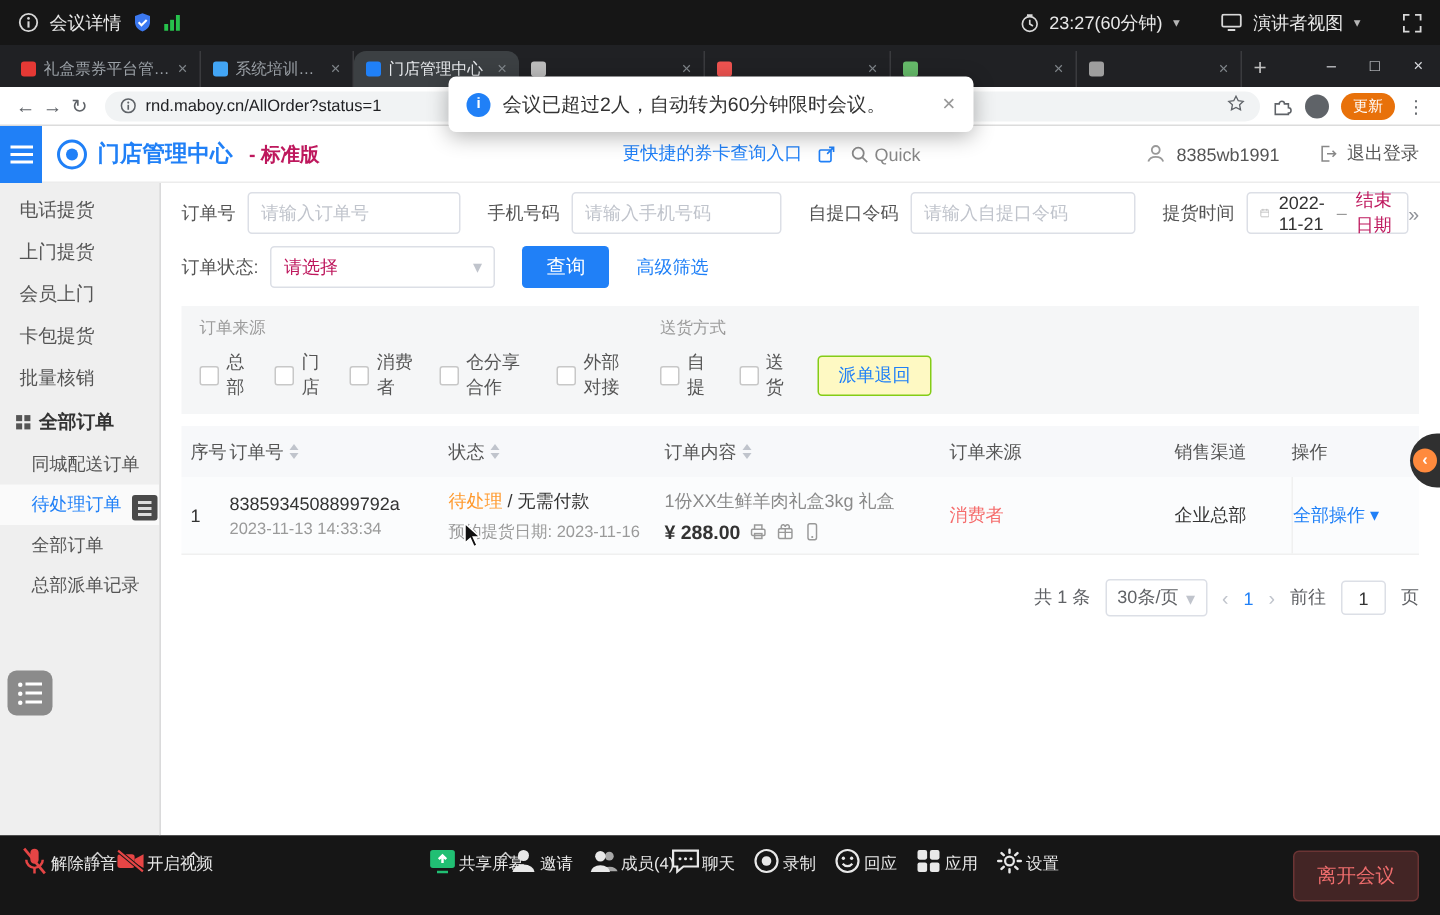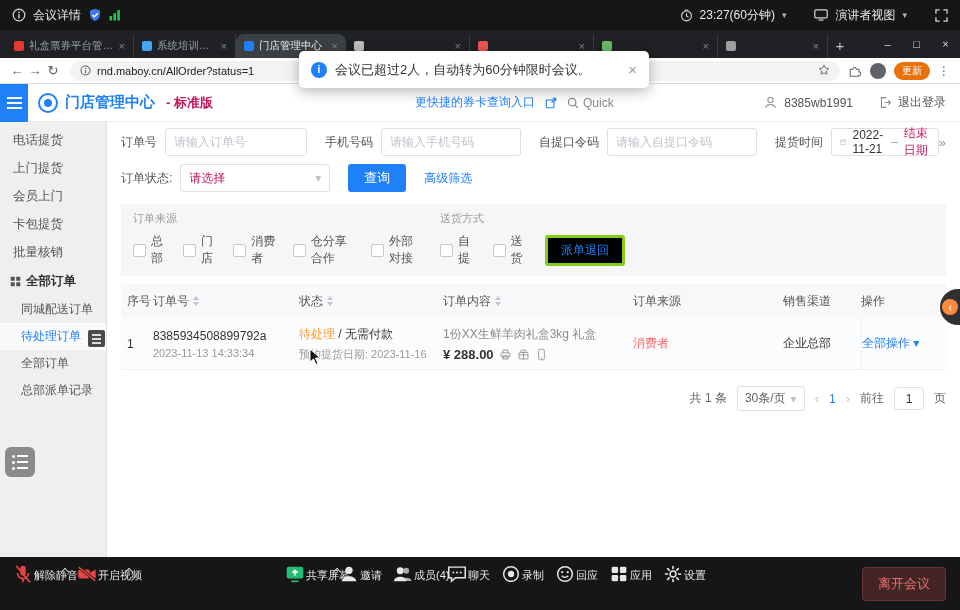--- a/index.html
+++ b/index.html
@@ -93,21 +93,21 @@
   .link-blue{color:#2080f7;font-size:12px;}
 
   .panel{background:#f5f6f7;padding:7px 12px 9px 12px;position:relative;}
   .panel-labels{display:flex;font-size:11px;color:#9b9b9b;margin-bottom:7px;}
   .pl-src{width:307px;}
   .panel-row{display:flex;align-items:center;font-size:12px;color:#555;}
   .src-group{width:307px;display:flex;align-items:center;}
   .dl-group{width:105px;display:flex;align-items:center;}
   .cb-item{display:flex;align-items:center;margin-right:17px;}
   .cb{width:13px;height:13px;border:1px solid #c8c8c8;border-radius:2px;background:#fff;margin-right:5px;flex:none;}
-  .return-btn{border:3px solid #84cc16;color:#2080f7;background:#000000;border-radius:3px;font-size:12px;
+  .return-btn{border:1px solid #84cc16;color:#2080f7;background:#fef9c3;border-radius:3px;font-size:12px;
               padding:4px 13px;font-family:inherit;}
 
   .thead{display:flex;background:#f7f8fa;height:34px;align-items:center;font-size:12px;color:#555;margin-top:8px;}
   .trow{display:flex;align-items:center;min-height:52px;border-bottom:1px solid #f0f0f0;
         background:#fbfcfd;font-size:12px;color:#333;}
   .c1{width:32px;padding-left:6px;}
   .c2{width:146px;}
   .c3{width:144px;}
   .c4{width:190px;}
   .c5{width:150px;}

